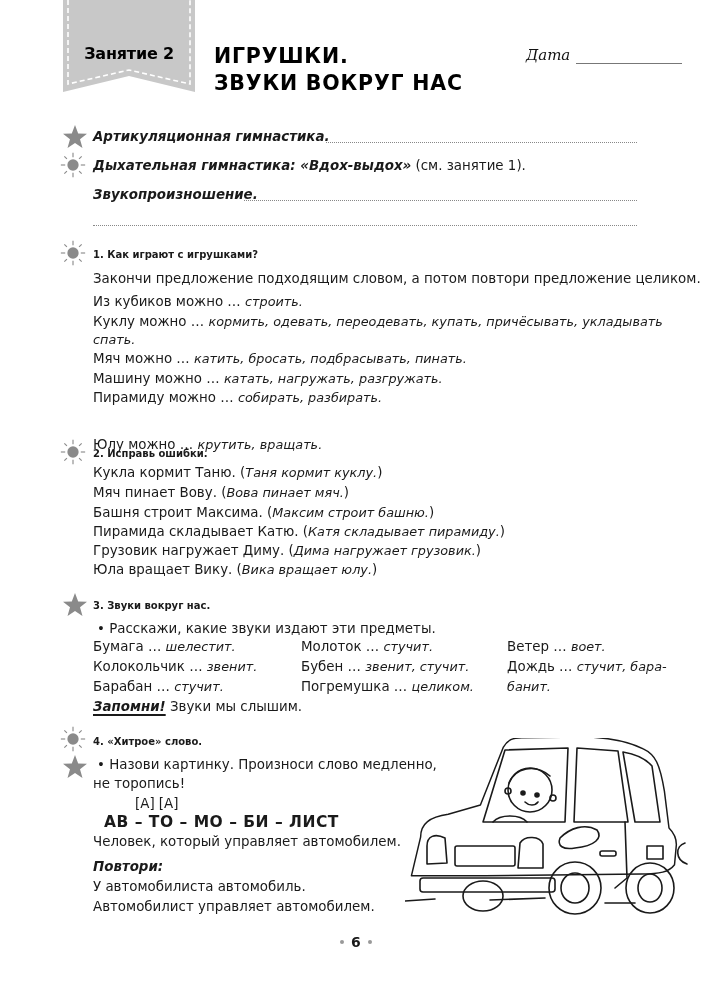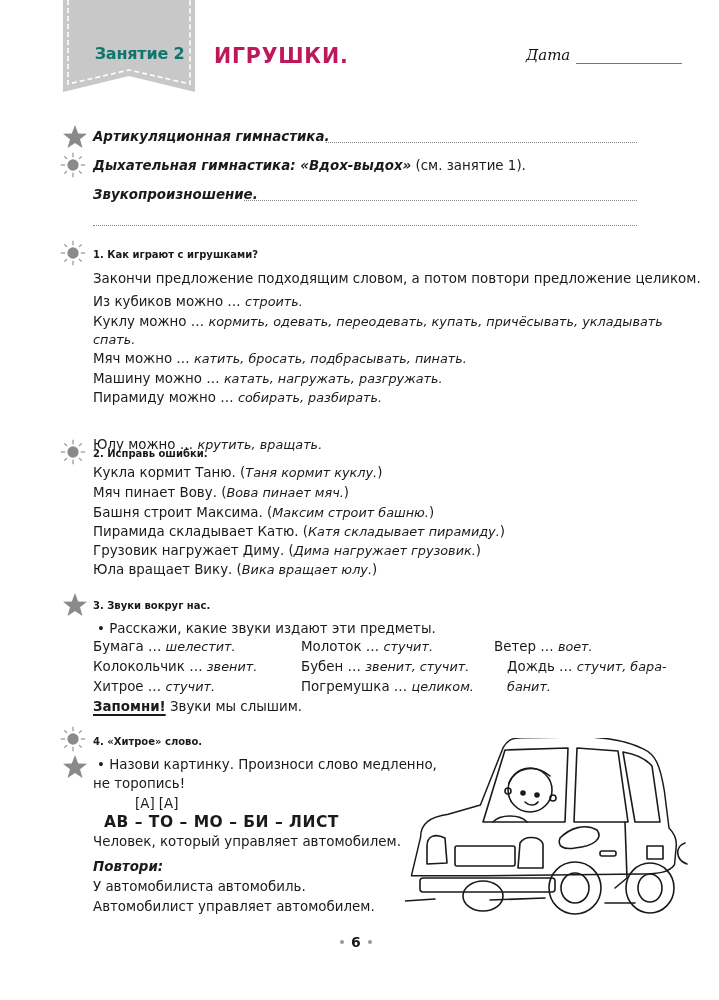--- a/index.html
+++ b/index.html
@@ -1,59 +1,60 @@
 <!DOCTYPE html>
 <html><head>
 <meta charset="utf-8">
 <style>
   * { box-sizing: border-box; margin: 0; padding: 0; }
   html, body { width: 719px; height: 1000px; background: #ffffff; overflow: hidden; }
   body { position: relative; font-family: "DejaVu Sans", sans-serif; color: #1a1a1a; }
 
   .ribbon { position: absolute; left: 63px; top: 0; width: 132px; height: 92px; }
   .ribbon svg { position: absolute; left: 0; top: 0; }
-  .ribbon-label { position: absolute; left: 0; top: 44px; width: 153px; text-align: center;
-    font-family: "DejaVu Sans", sans-serif; font-weight: bold; font-size: 16px; color: #0f766e; letter-spacing: -0.2px; }
+  .ribbon-label { position: absolute; left: 0; top: 44px; width: 132px; text-align: center;
+    font-family: "DejaVu Sans", sans-serif; font-weight: bold; font-size: 16px; color: #000000; letter-spacing: -0.2px; }
 
   .title { position: absolute; left: 214px; top: 43px; font-family: "DejaVu Sans", sans-serif;
-    font-weight: bold; font-size: 20.5px; line-height: 27px; letter-spacing: 0.8px; color: #be185d; }
+    font-weight: bold; font-size: 20.5px; line-height: 27px; letter-spacing: 0.8px; color: #000000; }
   .date { position: absolute; left: 526px; top: 46px; font-family: "DejaVu Serif", serif; font-style: italic;
     font-size: 15px; color: #111; display: flex; align-items: flex-end; }
   .date-line { display: inline-block; width: 106px; border-bottom: 1.5px solid #777; margin-left: 6px; height: 14px; }
 
   .row { position: absolute; left: 93px; font-size: 13.4px; line-height: 18px; white-space: nowrap; }
   .bi { font-weight: bold; font-style: italic; }
   .it { font-style: italic; font-size: 12.8px; }
   .dots { position: absolute; border-bottom: 1px dotted #888; height: 1px; }
 
   .icon { position: absolute; width: 26px; height: 26px; }
 
   .sec-title { font-weight: bold; font-size: 10px; text-align: center; }
   .tbl-cell { position: absolute; font-size: 13.4px; white-space: nowrap; }
-  .zapomni { font-weight: bold; text-decoration: underline; text-decoration-thickness: 2px; text-underline-offset: 3px; }
+  .zapomni { font-weight: bold; font-style: italic; text-decoration: underline; text-decoration-thickness: 2px; text-underline-offset: 3px; }
   .syl { font-weight: bold; font-size: 15.5px; letter-spacing: 0.5px; margin-left: 11px; }
 
   .car { position: absolute; left: 405px; top: 738px; width: 290px; height: 180px; }
 
   .pagenum { position: absolute; left: 340px; top: 934px; font-size: 14px; font-weight: bold; display: flex; align-items: center; gap: 7px; }
   .pdot { width: 4px; height: 4px; border-radius: 50%; background: #999; display: inline-block; }
 </style>
 </head>
 <body>
 
 <div class="ribbon">
   <svg width="132" height="92" viewBox="0 0 132 92">
     <polygon points="0,0 132,0 132,92 66,76 0,92" fill="#c8c8c8"></polygon>
     <polyline points="5,0 5,84 66,70 127,84 127,0" fill="none" stroke="#ffffff" stroke-width="1.6" stroke-dasharray="5,3"></polyline>
   </svg>
   <div class="ribbon-label">Занятие 2</div>
 </div>
 
 <div class="title">
   <div>ИГРУШКИ.</div>
+  <div>ЗВУКИ ВОКРУГ НАС</div>
 </div>
 
 <div class="date">
   <span>Дата</span>
   <span class="date-line"></span>
 </div>
 
 <svg class="icon" style="left:62px;top:124px;" viewBox="0 0 26 26">
   <polygon points="13,1 16.2,9.5 25,9.8 18,15.3 20.5,24 13,19 5.5,24 8,15.3 1,9.8 9.8,9.5" fill="#8a8a8a"></polygon>
 </svg>
@@ -130,27 +131,27 @@
 <div class="row" style="top:561px;"><span>Юла вращает Вику. (</span><span class="it">Вика вращает юлу.</span><span>)</span></div>
 
 <svg class="icon" style="left:62px;top:592px;" viewBox="0 0 26 26">
   <polygon points="13,1 16.2,9.5 25,9.8 18,15.3 20.5,24 13,19 5.5,24 8,15.3 1,9.8 9.8,9.5" fill="#8a8a8a"></polygon>
 </svg>
 <div class="row sec-title" style="top:597px;">3. Звуки вокруг нас.</div>
 <div class="row" style="left:97px;top:620px;">•  Расскажи, какие звуки издают эти предметы.</div>
 
 <div class="tbl-cell" style="left:93px;top:639px;"><span>Бумага … </span><span class="it">шелестит.</span></div>
 <div class="tbl-cell" style="left:301px;top:639px;"><span>Молоток … </span><span class="it">стучит.</span></div>
-<div class="tbl-cell" style="left:494px;top:639px;text-align:right;"><span>Ветер … </span><span class="it">воет.</span></div>
+<div class="tbl-cell" style="left:507px;top:639px;text-align:right;"><span>Ветер … </span><span class="it">воет.</span></div>
 
 <div class="tbl-cell" style="left:93px;top:659px;"><span>Колокольчик … </span><span class="it">звенит.</span></div>
 <div class="tbl-cell" style="left:301px;top:659px;"><span>Бубен … </span><span class="it">звенит, стучит.</span></div>
 <div class="tbl-cell" style="left:507px;top:659px;"><span>Дождь … </span><span class="it">стучит, бара-</span></div>
 
-<div class="tbl-cell" style="left:93px;top:679px;"><span>Хитрое … </span><span class="it">стучит.</span></div>
+<div class="tbl-cell" style="left:93px;top:679px;"><span>Барабан … </span><span class="it">стучит.</span></div>
 <div class="tbl-cell" style="left:301px;top:679px;"><span>Погремушка … </span><span class="it">целиком.</span></div>
 <div class="tbl-cell" style="left:507px;top:679px;"><span></span><span class="it">банит.</span></div>
 
 <div class="row" style="top:698px;">
   <span class="zapomni">Запомни!</span><span> Звуки мы слышим.</span>
 </div>
 
 <svg class="icon" style="left:60px;top:726px;" viewBox="0 0 30 30">
   <circle cx="15" cy="15" r="6.5" fill="#8a8a8a"></circle>
   <g stroke="#8a8a8a" stroke-width="1.3">

